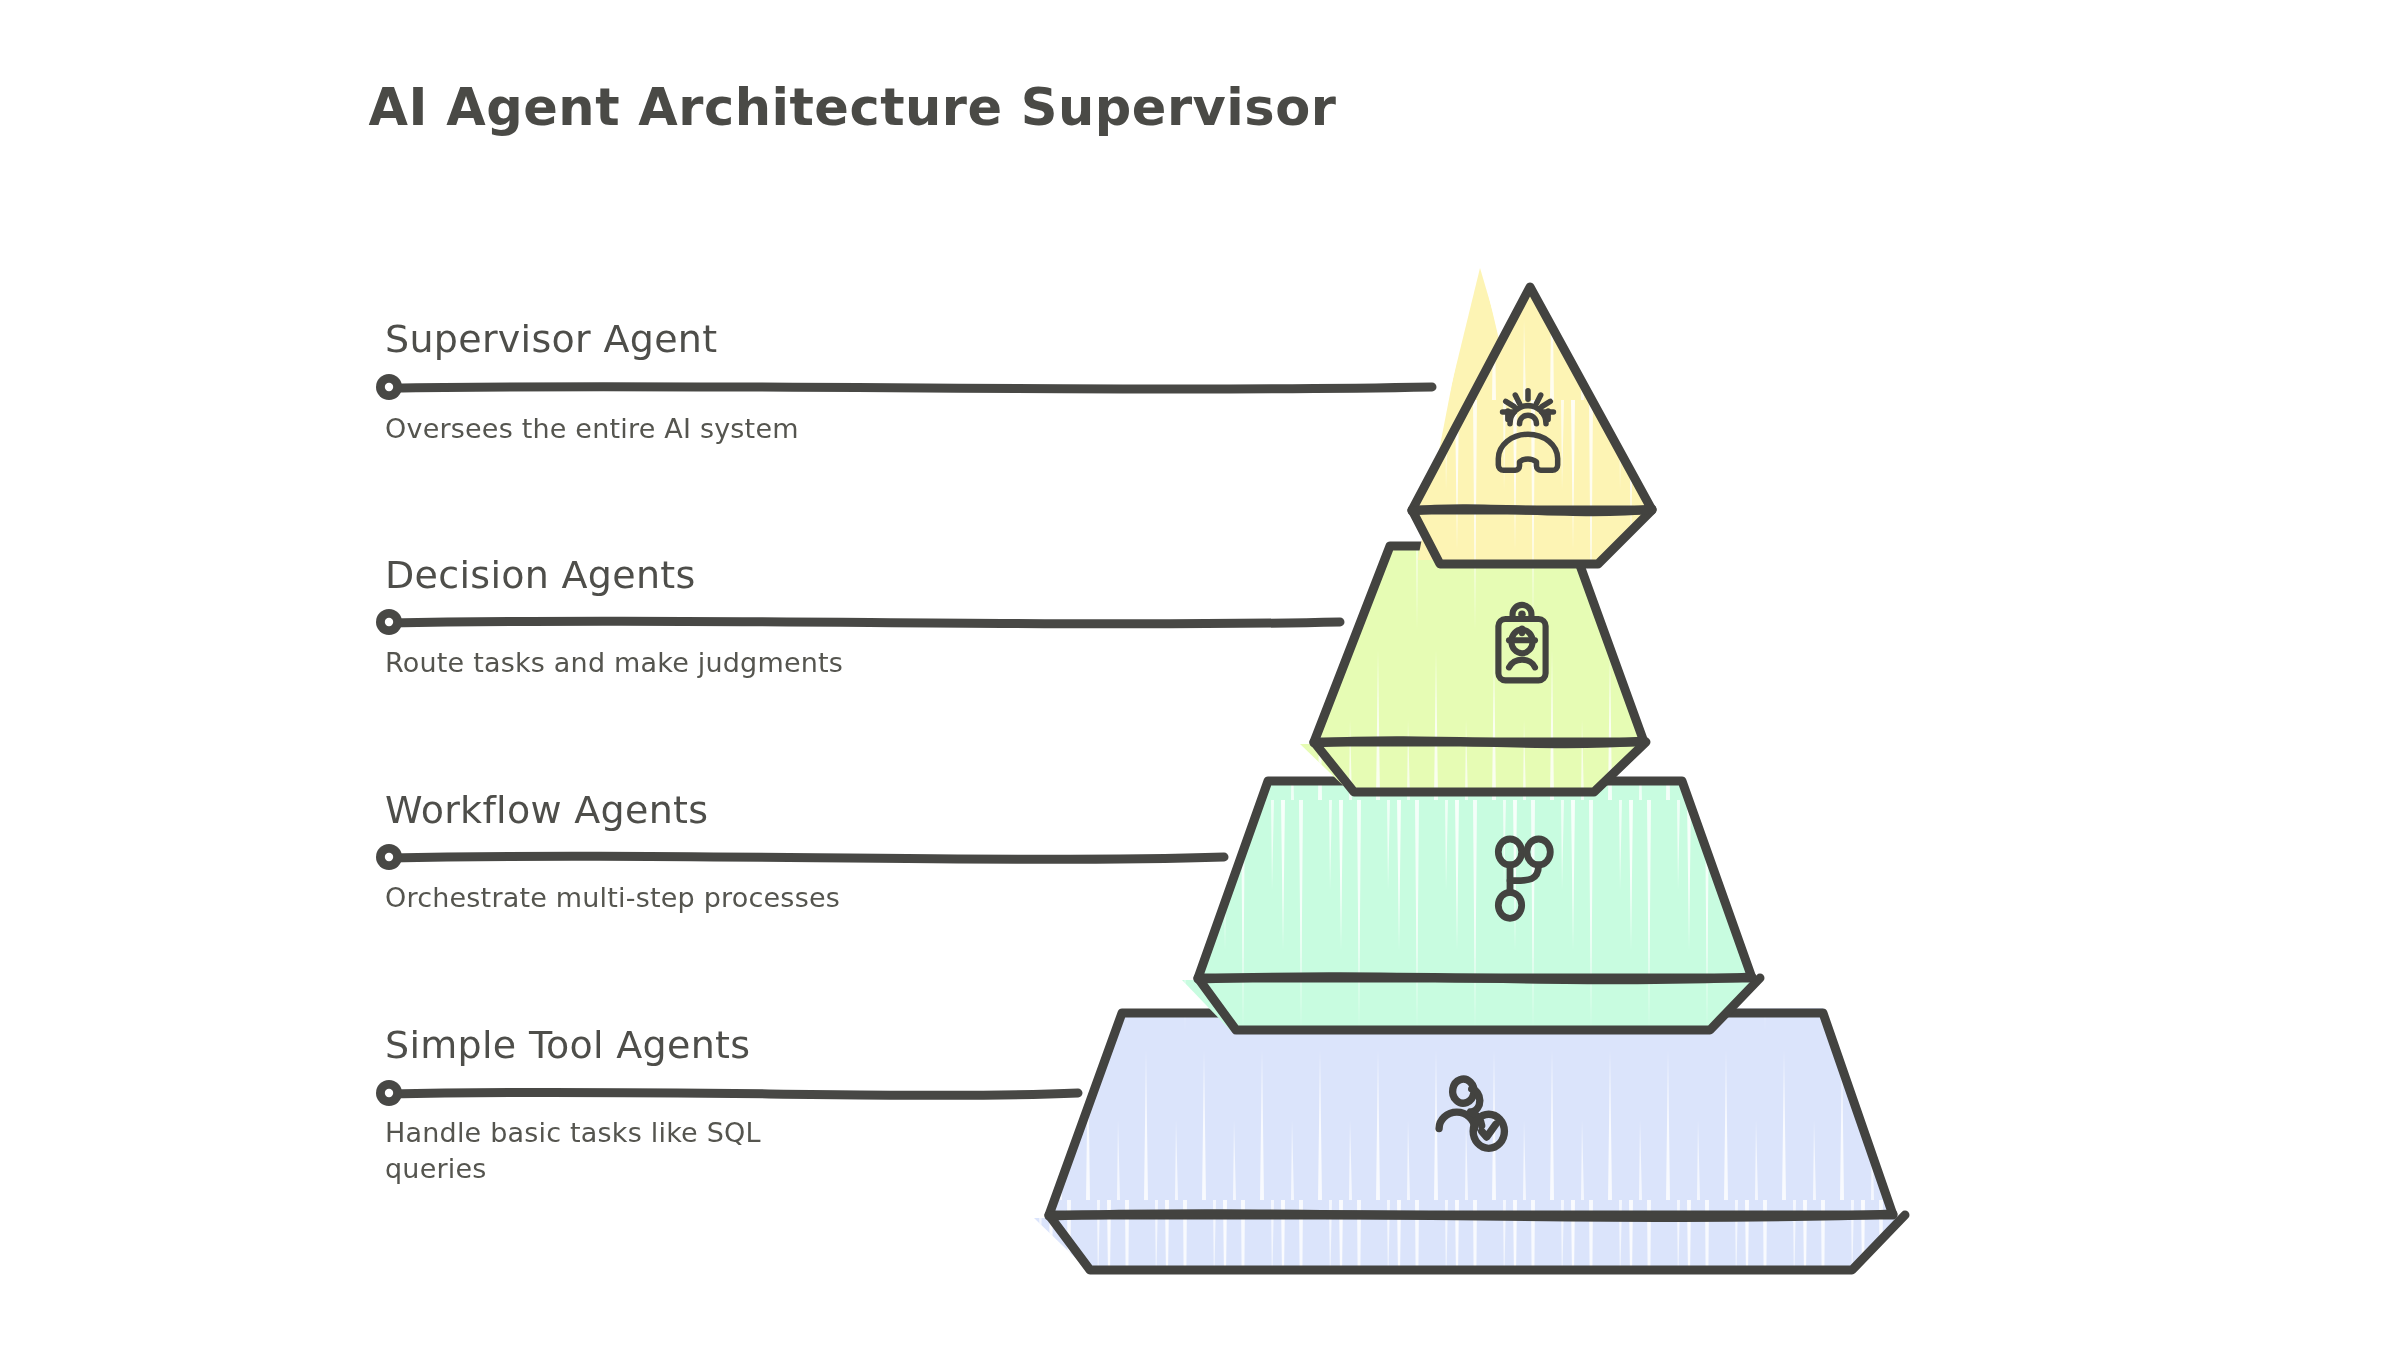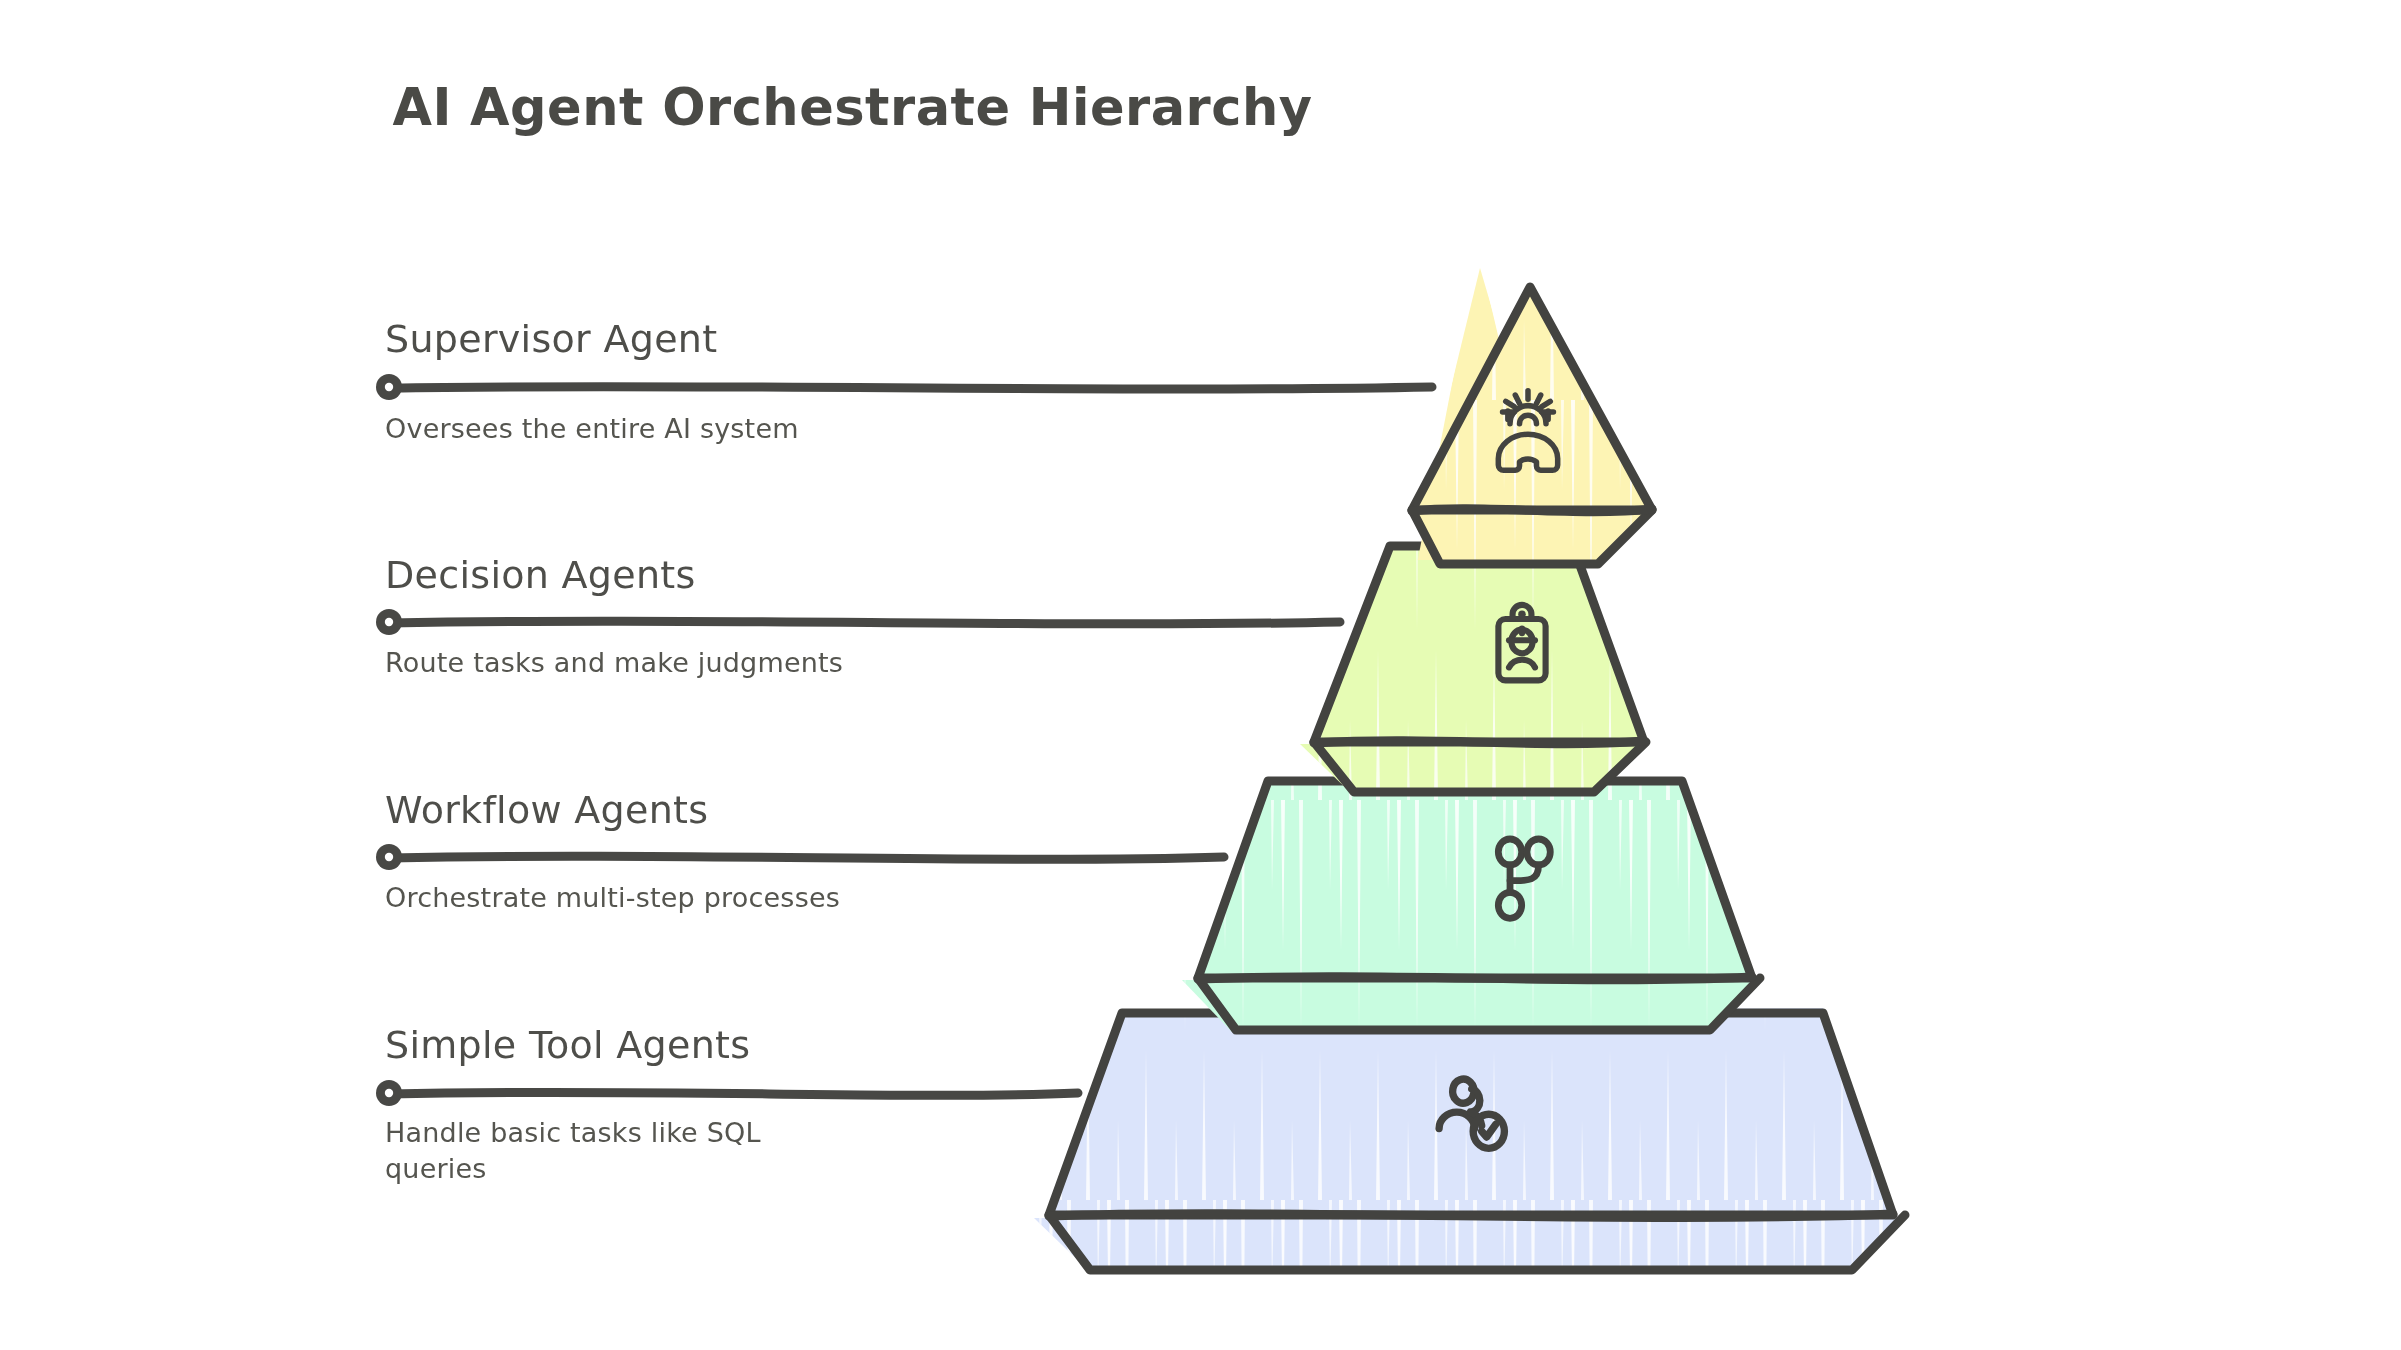--- a/index.html
+++ b/index.html
@@ -79,21 +79,21 @@
     stroke-linejoin: round;
     stroke-linecap: round;
   }
   .icon-fill { fill: #434340; }
 </style>
 </head>
 <body>
 
 <div id="stage">
 
-  <div id="title"><span class="t-inner">AI Agent Orchestrate Hierarchy</span></div>
+  <div id="title"><span class="t-inner">AI Agent Architecture Supervisor</span></div>
 
   <svg id="diagram" viewBox="0 0 2401 1350">
     <defs>
 
       <pattern id="crayon" width="58" height="400" patternUnits="userSpaceOnUse">
         <rect x="0" y="0" width="58" height="400" fill="#ffffff" fill-opacity="0"></rect>
         <polygon points="4,0 9,0 7,150 5,0" fill="#ffffff" fill-opacity="0.85"></polygon>
         <polygon points="22,0 27,0 25,230 23,0" fill="#ffffff" fill-opacity="0.8"></polygon>
         <polygon points="41,400 46,400 44,250 42,400" fill="#ffffff" fill-opacity="0.8"></polygon>
         <polygon points="52,0 56,0 54,90 53,0" fill="#ffffff" fill-opacity="0.7"></polygon>

